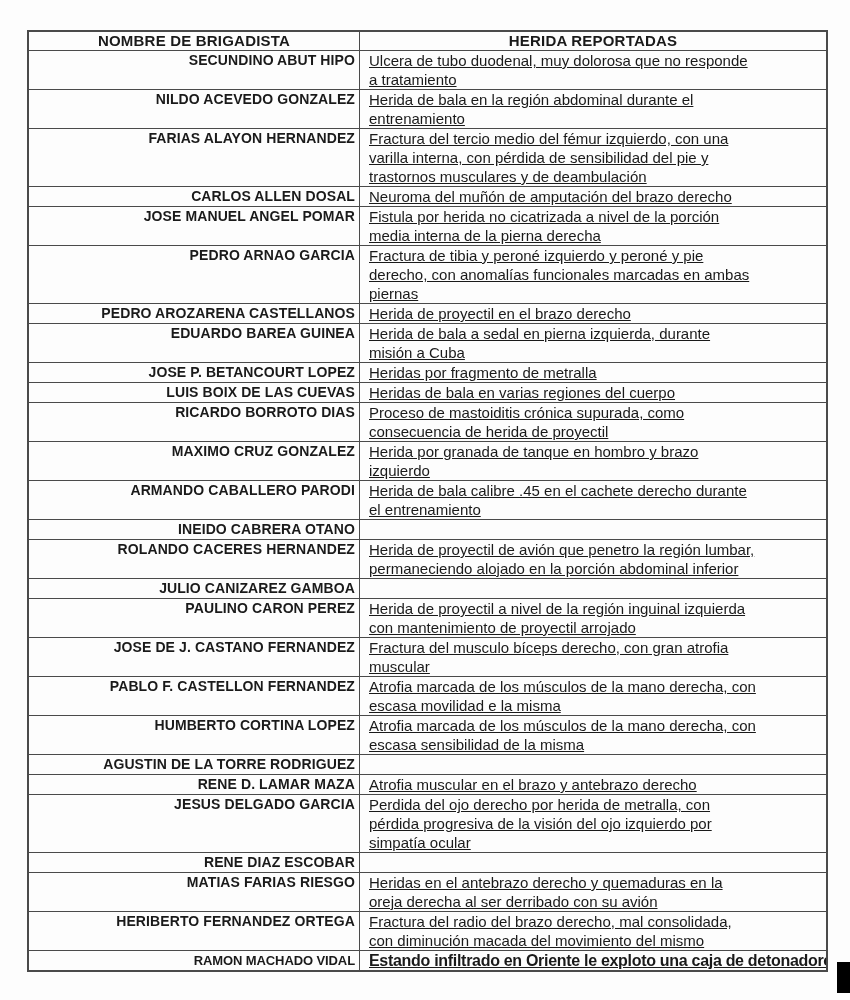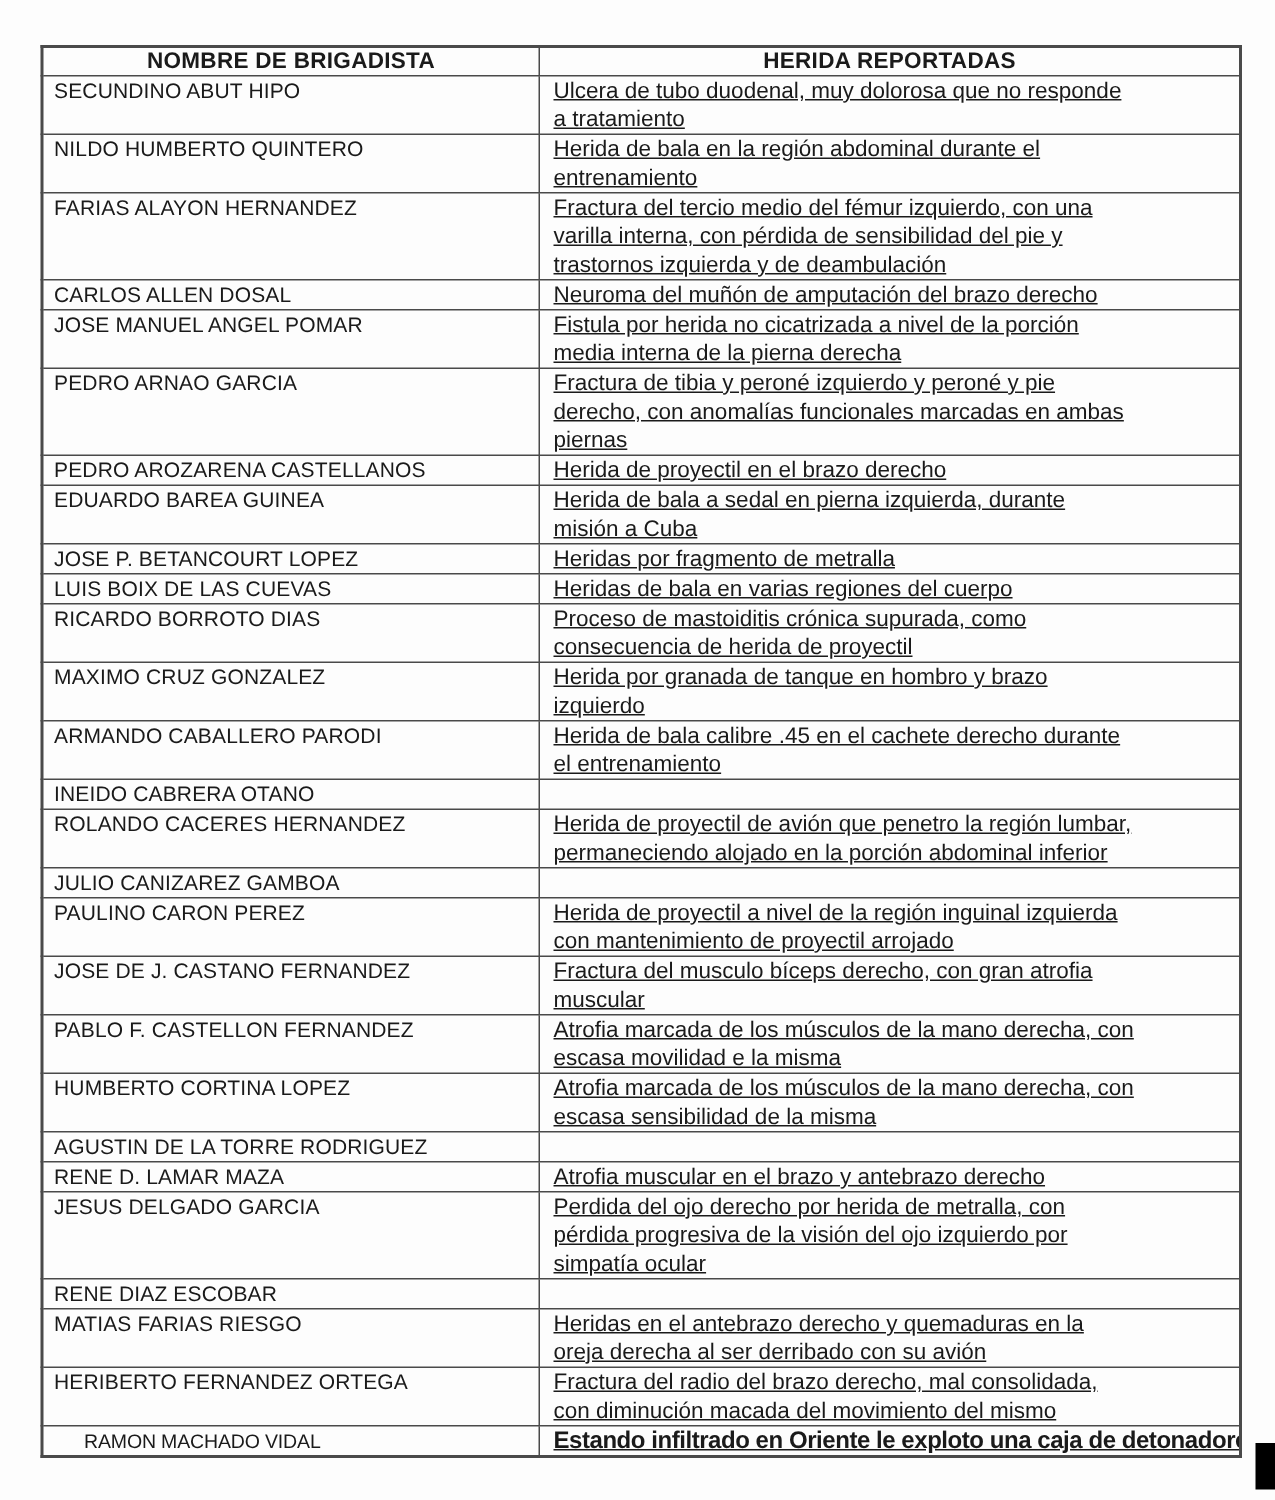--- a/index.html
+++ b/index.html
@@ -30,26 +30,27 @@
     font-size: 15px;
     font-weight: bold;
     text-align: center;
     line-height: 18px;
     padding: 0;
     letter-spacing: 0.2px;
   }
   .doc-table th.col-name { width: 330px; }
   .doc-table td.name-cell {
     width: 330px;
-    font-weight: normal;
+    font-weight: bold;
     font-size: 14px;
     line-height: 19px;
     padding: 0 4px 0 7px;
     letter-spacing: 0.1px;
     white-space: nowrap;
+    text-align: right;
   }
   .doc-table td.injury-cell {
     font-size: 15px;
     line-height: 19px;
     padding: 0 4px 0 9px;
     white-space: pre-line;
     text-decoration: underline;
   }
   tr.appended td.name-cell {
     font-size: 13px;
@@ -82,29 +83,29 @@
         <th class="col-injury">HERIDA REPORTADAS</th>
       </tr>
     </thead>
     <tbody>
         <tr>
           <td class="name-cell">SECUNDINO ABUT HIPO</td>
           <td class="injury-cell">Ulcera de tubo duodenal, muy dolorosa que no responde
 a tratamiento</td>
         </tr>
         <tr>
-          <td class="name-cell">NILDO HUMBERTO QUINTERO</td>
+          <td class="name-cell">NILDO ACEVEDO GONZALEZ</td>
           <td class="injury-cell">Herida de bala en la región abdominal durante el
 entrenamiento</td>
         </tr>
         <tr>
           <td class="name-cell">FARIAS ALAYON HERNANDEZ</td>
           <td class="injury-cell">Fractura del tercio medio del fémur izquierdo, con una
 varilla interna, con pérdida de sensibilidad del pie y
-trastornos izquierda y de deambulación</td>
+trastornos musculares y de deambulación</td>
         </tr>
         <tr>
           <td class="name-cell">CARLOS ALLEN DOSAL</td>
           <td class="injury-cell">Neuroma del muñón de amputación del brazo derecho</td>
         </tr>
         <tr>
           <td class="name-cell">JOSE MANUEL ANGEL POMAR</td>
           <td class="injury-cell">Fistula por herida no cicatrizada a nivel de la porción
 media interna de la pierna derecha</td>
         </tr>

